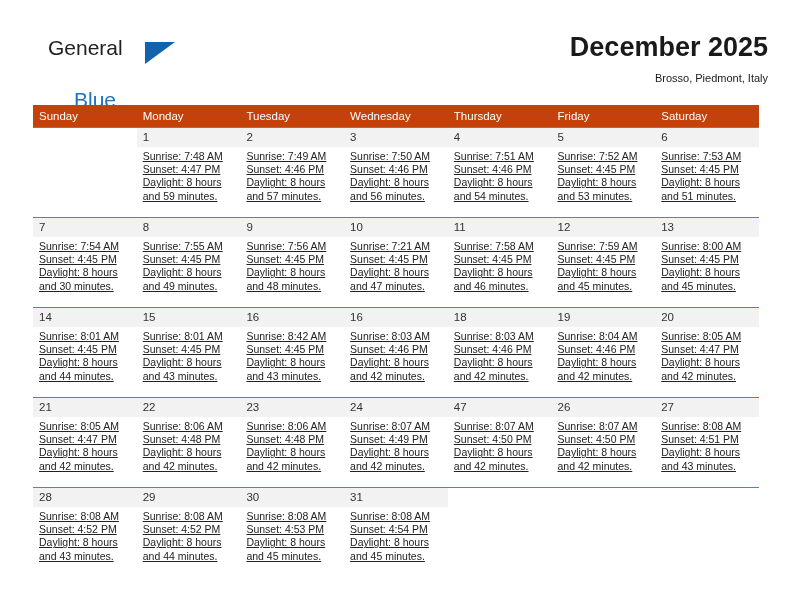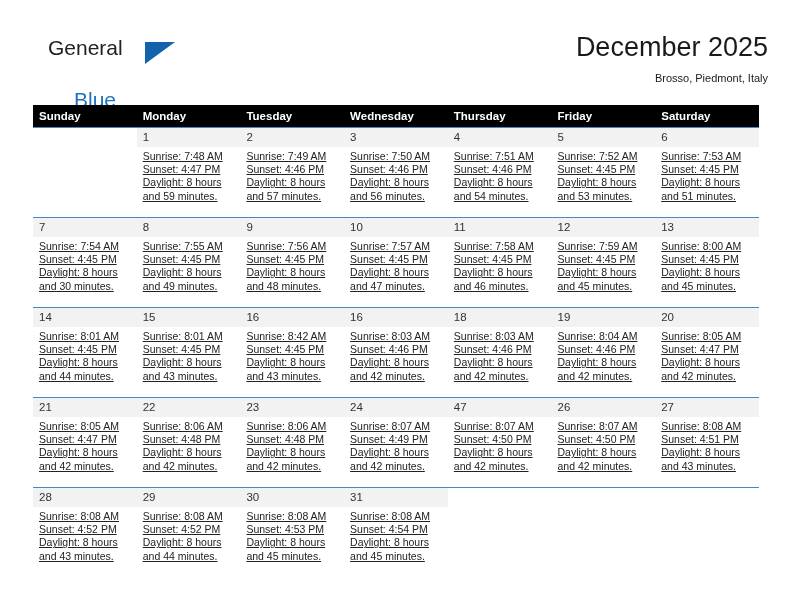--- a/index.html
+++ b/index.html
@@ -65,21 +65,21 @@
   }
 
   .title-block {
     position: absolute;
     right: 36px;
     top: 30px;
     text-align: right;
   }
   .cal-title {
     font-size: 27px;
-    font-weight: normal;
+    font-weight: bold;
     color: #1a1a1a;
     line-height: 34px;
     white-space: nowrap;
   }
   .cal-subtitle {
     font-size: 11px;
     color: #1a1a1a;
     line-height: 22px;
     margin-top: 3px;
     white-space: nowrap;
@@ -88,24 +88,24 @@
   
   .calendar {
     position: absolute;
     left: 33px;
     top: 105px;
     width: 726px;
     border-collapse: collapse;
     table-layout: fixed;
   }
   .calendar th {
-    background: #000000;
+    background: #c2410c;
     color: #ffffff;
     font-size: 11.5px;
-    font-weight: bold;
+    font-weight: normal;
     text-align: left;
     padding: 5px 0 5px 6px;
     height: 20px;
     box-sizing: border-box;
     border: none;
   }
   .calendar td {
     vertical-align: top;
     padding: 0;
     border: none;
@@ -262,21 +262,21 @@
             <div class="cellbody">
               <div>Sunrise: 7:56 AM</div>
               <div>Sunset: 4:45 PM</div>
               <div>Daylight: 8 hours</div>
               <div>and 48 minutes.</div>
             </div>
           </td>
           <td>
             <div class="daynum">10</div>
             <div class="cellbody">
-              <div>Sunrise: 7:57 AM</div>
+              <div>Sunrise: 7:21 AM</div>
               <div>Sunset: 4:45 PM</div>
               <div>Daylight: 8 hours</div>
               <div>and 47 minutes.</div>
             </div>
           </td>
           <td>
             <div class="daynum">11</div>
             <div class="cellbody">
               <div>Sunrise: 7:58 AM</div>
               <div>Sunset: 4:45 PM</div>

